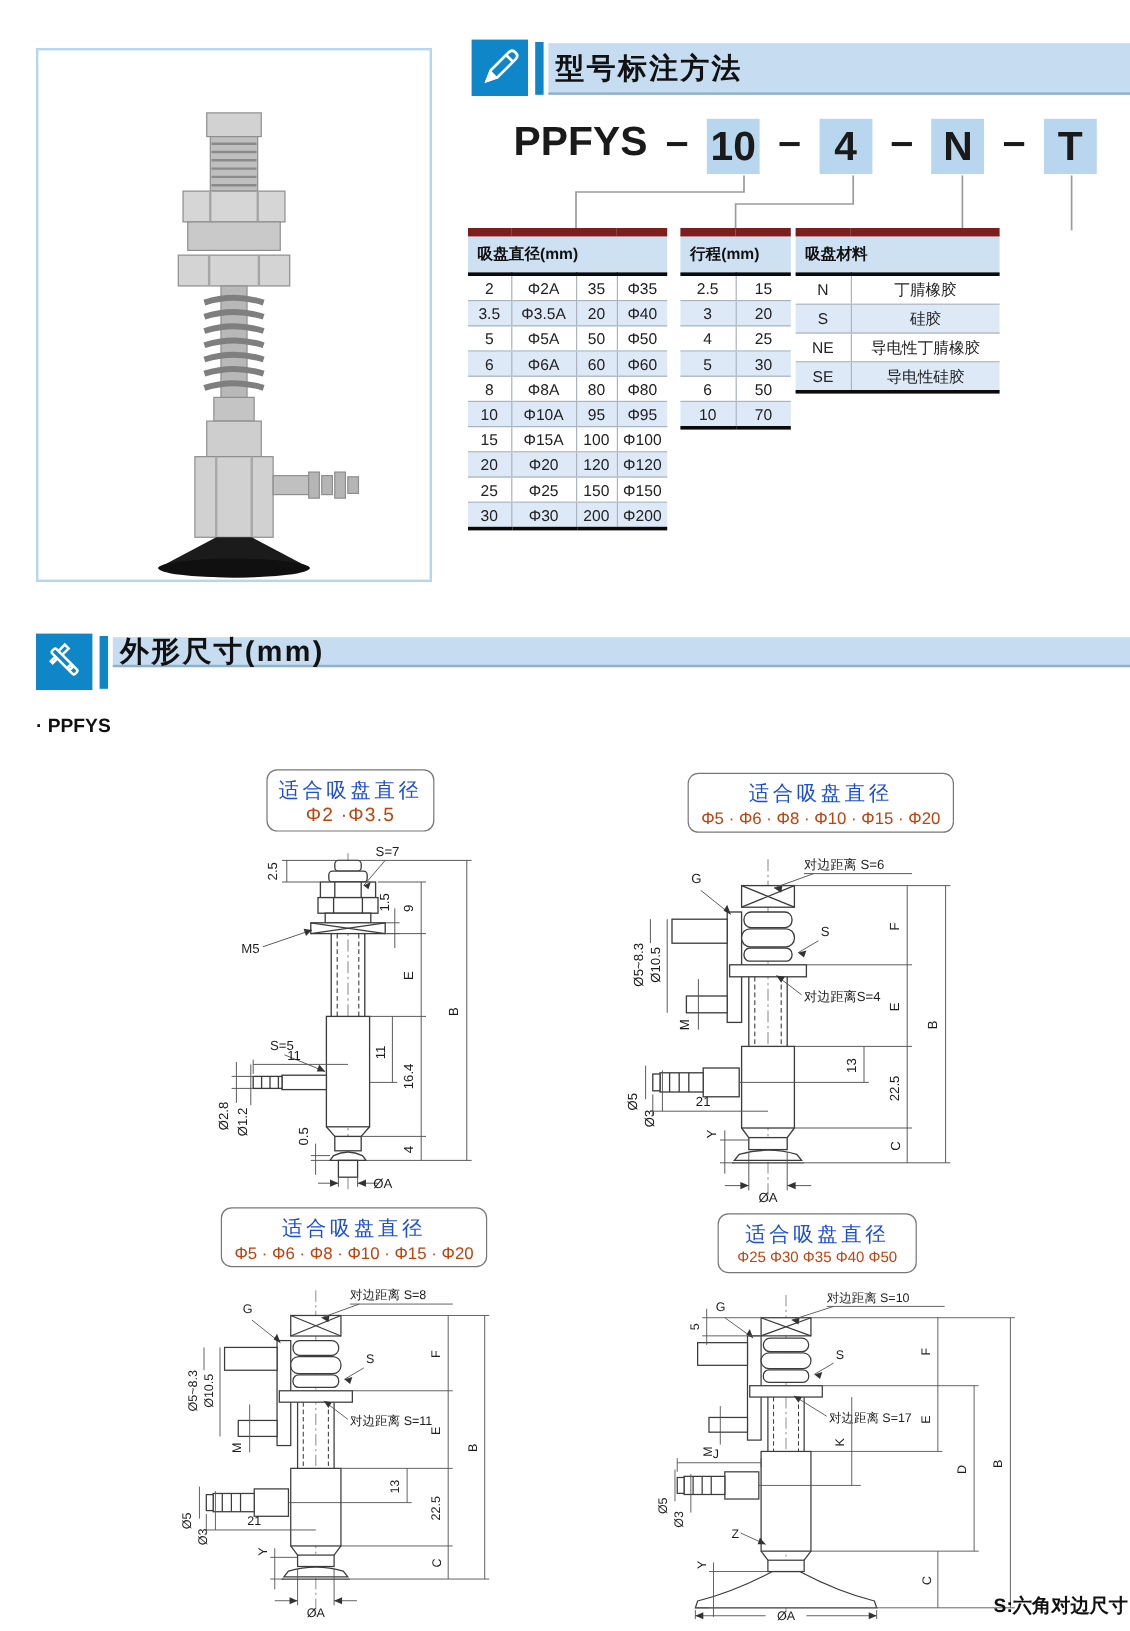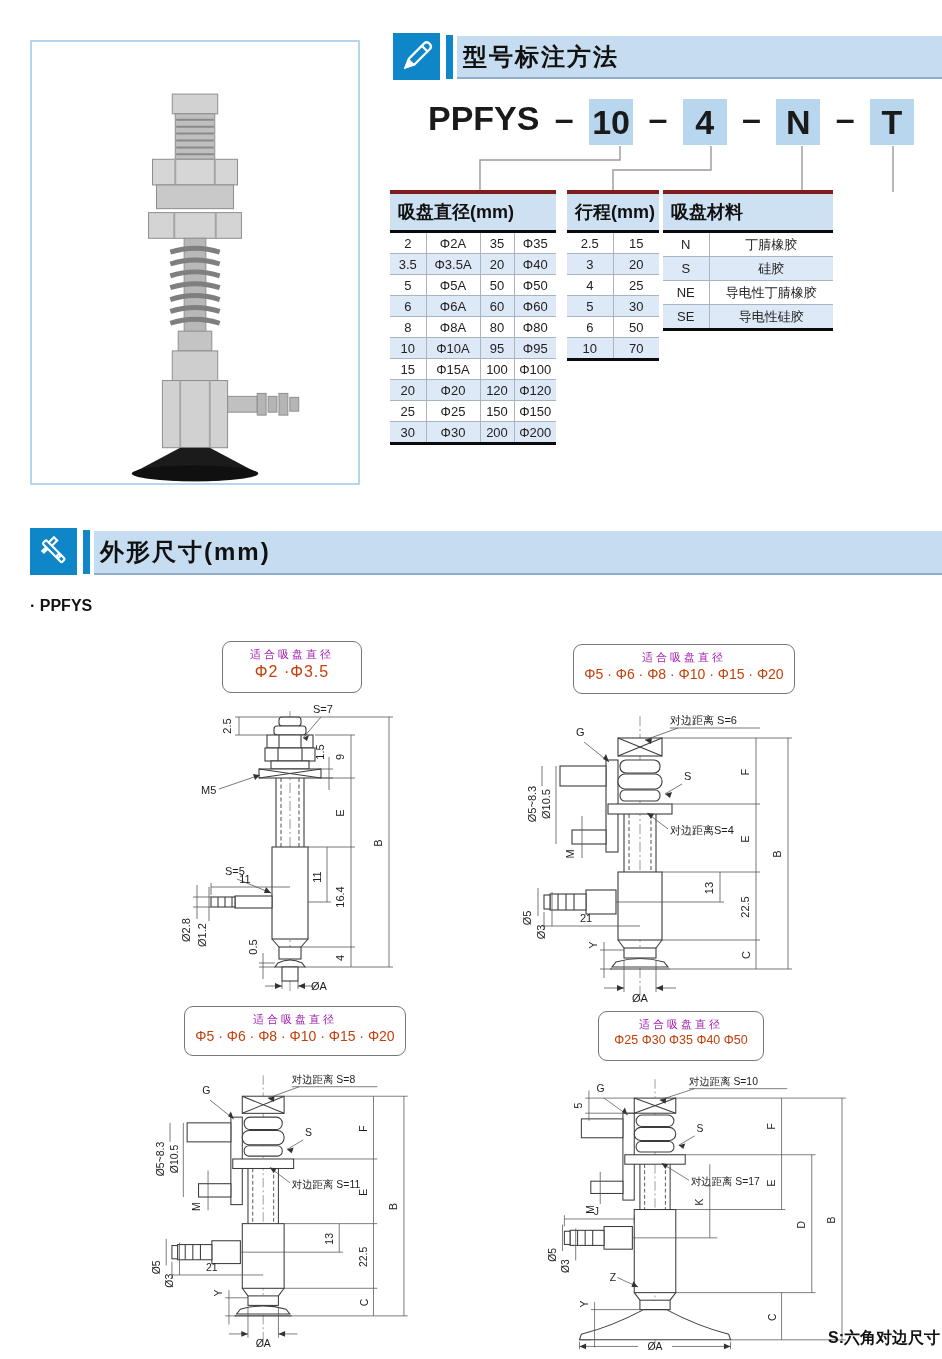--- a/index.html
+++ b/index.html
@@ -20,37 +20,37 @@
 
   
   .model-row { position:absolute; left:428px; top:99px; width:486px; height:46px;
                display:flex; justify-content:space-between; align-items:flex-start;
                font-weight:bold; font-size:34px; color:#1a1a1a; }
   .code-box { background:#b8d6ee; min-width:44px; height:46px; display:flex;
               align-items:center; justify-content:center; }
 
   
   table.spec { position:absolute; border-collapse:collapse; table-layout:fixed; }
-  table.spec th { background:#cde1f3; font-size:18px; font-weight:bold; color:#111;
+  table.spec th { background:#cde1f3; font-size:13px; font-weight:bold; color:#111;
                   text-align:left; padding:6px 0 6px 8px;
-                  border-top:4px solid #7f1d1d; border-bottom:3px solid #0a0a0a; }
+                  border-top:7px solid #7f1d1d; border-bottom:3px solid #0a0a0a; }
   table.spec td { font-size:13px; color:#222; text-align:center; padding:2.5px 0;
                   border-bottom:1px solid #a9b4bf; }
   table.spec td + td { border-left:1px solid #a9b4bf; }
   table.spec tbody tr:nth-child(even) { background:#dde9f7; }
   table.spec tbody tr:last-child td { border-bottom:3px solid #0a0a0a; }
 
   .series { position:absolute; left:30px; top:597px; font-size:16px; font-weight:bold; color:#111; }
   .note   { position:absolute; left:780px; top:1328px; width:160px; text-align:right;
             font-size:16px; font-weight:bold; color:#111; }
 
   
   .fig-box { position:absolute; border:1.3px solid #777; border-radius:9px; background:#fff;
              box-sizing:border-box; text-align:center; padding-top:5px; }
-  .fig-box .t1 { font-size:11px; color:#a21caf; letter-spacing:3px; }
+  .fig-box .t1 { font-size:17px; color:#1d4ed8; letter-spacing:3px; }
   .fig-box .t2 { font-size:16px; color:#c2410c; margin-top:1px; letter-spacing:1px; }
   .fig-box .t2.md { font-size:14px; letter-spacing:0; }
   .fig-box .t2.sm { font-size:12.5px; letter-spacing:0; }
 
   svg.fig { position:absolute; overflow:visible; }
   svg.fig text { font-family:"Liberation Sans",sans-serif; font-size:11px; fill:#1d1d1d; }
   .pl  { stroke:#3c3c3c; stroke-width:1.1; fill:none; }
   .pf  { stroke:#3c3c3c; stroke-width:1.1; fill:#fff; }
   .dsh { stroke:#3c3c3c; stroke-width:0.9; fill:none; stroke-dasharray:4 2.5; }
   .cl  { stroke:#6f6f6f; stroke-width:0.7; fill:none; stroke-dasharray:10 3 2 3; }
@@ -290,21 +290,21 @@
     <svg width="36" height="36" viewBox="0 0 24 24" fill="none" stroke="#fff" stroke-width="1.4">
       <g transform="rotate(45 12 12)">
         <rect x="3" y="10.5" width="18" height="3.4" rx="1"></rect>
         <path d="M5.5 10.5 V5.5 L8.5 5.5 L8.5 10.5"></path>
         <path d="M6.5 13.9 V17.5 L8 17.5 L8 13.9"></path>
         <circle cx="16.5" cy="12.2" r="1"></circle>
       </g>
     </svg>
   </div>
   <div class="sec-bar" style="left:83px;top:530px;height:44px;"></div>
-  <div class="sec-banner" style="left:94px;top:531px;width:848px;height:44px;">
+  <div class="sec-banner" style="left:94px;top:531px;width:848px;height:25px;">
     <span class="sec-title">外形尺寸(mm)</span>
   </div>
 
   <div class="series">· PPFYS</div>
 
   <div class="fig-box" style="left:222px;top:641px;width:140px;height:52px;">
     <div class="t1">适合吸盘直径</div>
     <div class="t2">Φ2 ·Φ3.5</div>
   </div>
   <svg class="fig" style="left:175px;top:697px;" width="270" height="300" viewBox="0 0 270 300">

